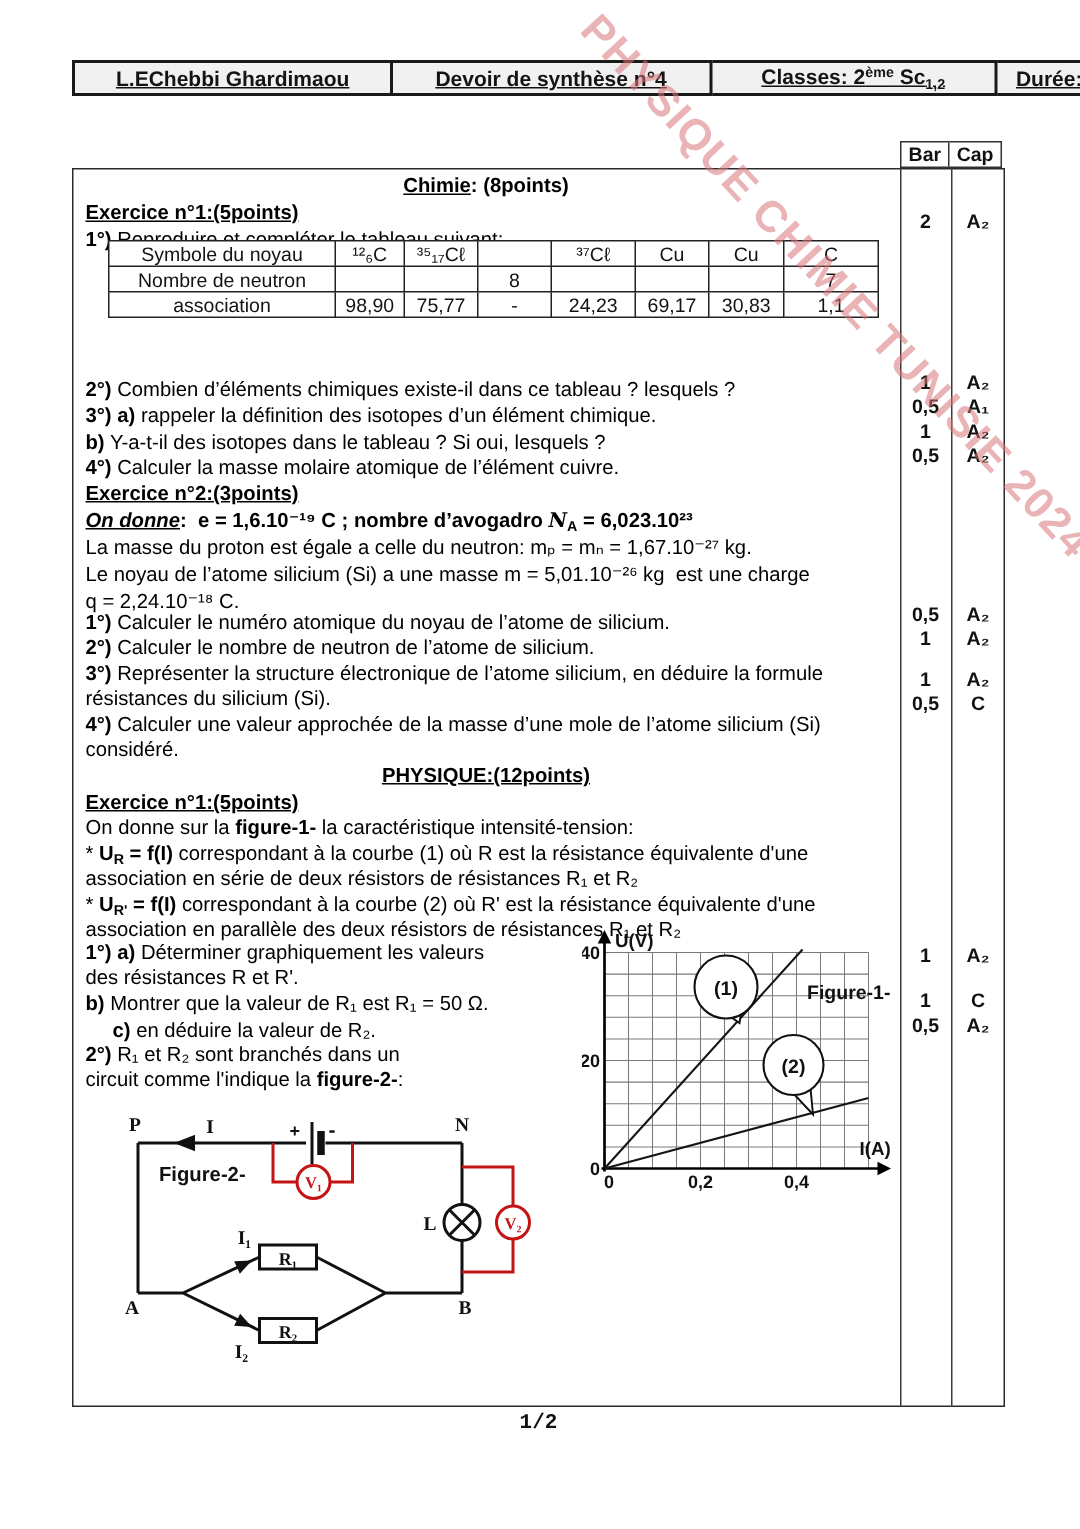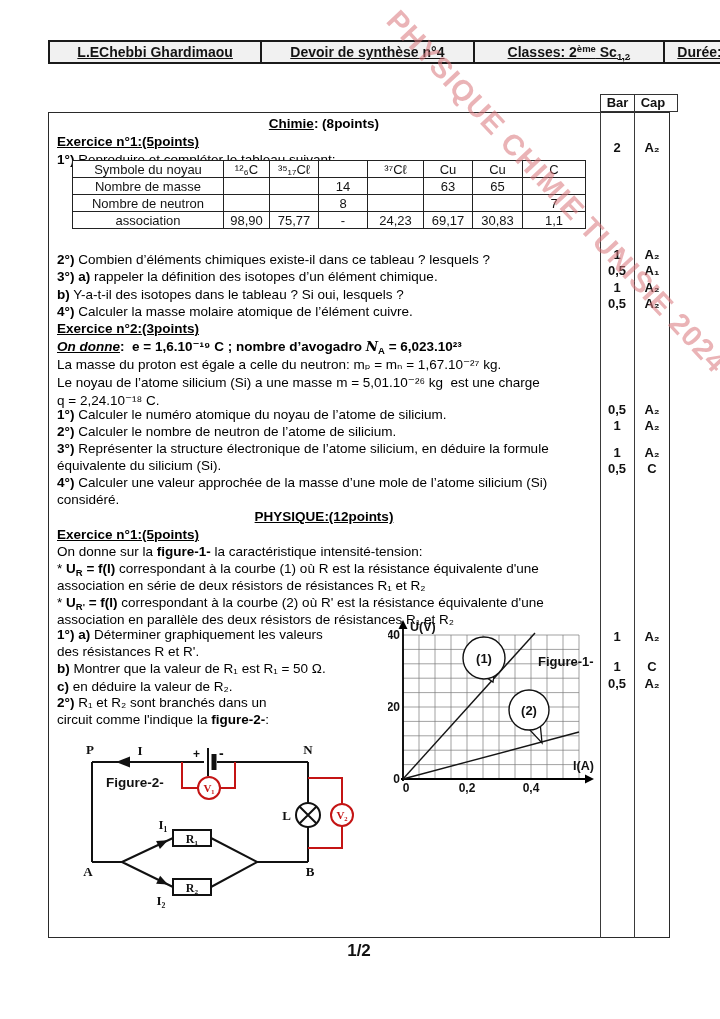--- a/index.html
+++ b/index.html
@@ -15,21 +15,21 @@
   }
   
   #header-table{position:absolute;left:48px;top:40px;width:708px;border-collapse:collapse;z-index:2;text-decoration:underline;}
   #header-table td{
     border:2px solid #1a1a1a;background:#f1f1f1;font-weight:bold;font-size:14px;
     text-align:center;height:20px;padding:0 2px;color:#141414;
   }
   sup{font-size:9.5px;vertical-align:5px;}
   sub{font-size:9.5px;vertical-align:-3px;text-align:right;}
   
-  #barcap{position:absolute;left:600px;top:94px;width:78px;height:18px;display:flex;z-index:2;
+  #barcap{position:absolute;left:600px;top:94px;width:68px;height:18px;display:flex;z-index:2;
     border:1.5px solid #333;box-sizing:border-box;}
   #barcap span{display:block;font-weight:bold;font-size:13px;text-align:center;line-height:15px;}
   #barcap .bc-bar{width:34px;border-right:1.5px solid #333;box-sizing:border-box;}
   #barcap .bc-cap{width:36px;}
   
   #main-frame{position:absolute;left:48px;top:112px;width:622px;height:826px;
     border:1.6px solid #2a2a2a;box-sizing:border-box;z-index:1;}
   .vline{position:absolute;top:112px;height:826px;width:0;border-left:1.4px solid #3a3a3a;z-index:1;}
   
   .line{position:absolute;font-size:13.5px;line-height:17px;white-space:pre;z-index:3;color:#000000;}
@@ -46,21 +46,21 @@
   .mark{position:absolute;left:600px;width:70px;height:16px;display:flex;font-weight:bold;font-size:13px;z-index:3;}
   .mark .mb{width:34px;text-align:center;}
   .mark .mc{width:36px;text-align:center;}
   
   #fig1{position:absolute;left:388px;top:618px;z-index:3;}
   #fig2{position:absolute;left:58px;top:740px;z-index:3;}
   .red-stroke{stroke:var(--accent-red,#c41414);}
   .red-text{fill:var(--accent-red,#c41414);}
   
   #footer{position:absolute;left:48px;top:941px;width:622px;text-align:center;
-    font-family:Liberation Sans, sans-serif;font-weight:bold;font-size:17px;z-index:3;}
+    font-family:Liberation Mono, monospace;font-weight:bold;font-size:14px;z-index:3;}
 </style>
 </head>
 <body>
 
 <div id="watermark" style="color: rgb(217, 118, 123);">PHYSIQUE CHIMIE TUNISIE 2024</div>
 
 <table id="header-table">
   <colgroup>
       <col style="width:187px">
       <col style="width:187px">
@@ -106,30 +106,20 @@
         <td class="tl">Symbole du noyau</td>
         <td>¹²₆C</td>
         <td>³⁵₁₇Cℓ</td>
         <td></td>
         <td>³⁷Cℓ</td>
         <td>Cu</td>
         <td>Cu</td>
         <td>C</td>
       </tr>
       <tr>
-        <td class="tl">Nombre de masse</td>
-        <td></td>
-        <td></td>
-        <td>14</td>
-        <td></td>
-        <td>63</td>
-        <td>65</td>
-        <td></td>
-      </tr>
-      <tr>
         <td class="tl">Nombre de neutron</td>
         <td></td>
         <td></td>
         <td>8</td>
         <td></td>
         <td></td>
         <td></td>
         <td>7</td>
       </tr>
       <tr>
@@ -150,35 +140,35 @@
 <div class="line" style="left:57px;top:286px"><span class="b">b)</span><span> Y-a-t-il des isotopes dans le tableau ? Si oui, lesquels ?</span></div>
 <div class="line" style="left:57px;top:303px"><span class="b">4°)</span><span> Calculer la masse molaire atomique de l’élément cuivre.</span></div>
 <div class="line" style="left:57px;top:320px"><span class="bu">Exercice n°2:(3points)</span></div>
 <div class="line" style="left:57px;top:338px"><span class="biu">On donne</span><span class="b">:  e = 1,6.10⁻¹⁹ C ; nombre d’avogadro </span><span class="b script-n">N</span><sub class="b">A</sub><span class="b"> = 6,023.10²³</span></div>
 <div class="line" style="left:57px;top:356px"><span>La masse du proton est égale a celle du neutron: mₚ = mₙ = 1,67.10⁻²⁷ kg.</span></div>
 <div class="line" style="left:57px;top:374px"><span>Le noyau de l’atome silicium (Si) a une masse m = 5,01.10⁻²⁶ kg  est une charge</span></div>
 <div class="line" style="left:57px;top:392px"><span>q = 2,24.10⁻¹⁸ C.</span></div>
 <div class="line" style="left:57px;top:406px"><span class="b">1°)</span><span> Calculer le numéro atomique du noyau de l’atome de silicium.</span></div>
 <div class="line" style="left:57px;top:423px"><span class="b">2°)</span><span> Calculer le nombre de neutron de l’atome de silicium.</span></div>
 <div class="line" style="left:57px;top:440px"><span class="b">3°)</span><span> Représenter la structure électronique de l’atome silicium, en déduire la formule</span></div>
-<div class="line" style="left:57px;top:457px"><span>équivalente du silicium (Si).</span></div>
+<div class="line" style="left:57px;top:457px"><span>résistances du silicium (Si).</span></div>
 <div class="line" style="left:57px;top:474px"><span class="b">4°)</span><span> Calculer une valeur approchée de la masse d’une mole de l’atome silicium (Si)</span></div>
 <div class="line" style="left:57px;top:491px"><span>considéré.</span></div>
 
 <div class="line center" style="top:508px"><span class="bu">PHYSIQUE:(12points)</span></div>
 <div class="line" style="left:57px;top:526px"><span class="bu">Exercice n°1:(5points)</span></div>
 <div class="line" style="left:57px;top:543px"><span>On donne sur la </span><span class="b">figure-1-</span><span> la caractéristique intensité-tension:</span></div>
 <div class="line" style="left:57px;top:560px"><span>* </span><span class="b">U</span><sub class="b">R</sub><span class="b"> = f(I)</span><span> correspondant à la courbe (1) où R est la résistance équivalente d'une</span></div>
 <div class="line" style="left:57px;top:577px"><span>association en série de deux résistors de résistances R₁ et R₂</span></div>
 <div class="line" style="left:57px;top:594px"><span>* </span><span class="b">U</span><sub class="b">R'</sub><span class="b"> = f(I)</span><span> correspondant à la courbe (2) où R' est la résistance équivalente d'une</span></div>
 <div class="line" style="left:57px;top:611px"><span>association en parallèle des deux résistors de résistances R₁ et R₂</span></div>
 <div class="line" style="left:57px;top:626px"><span class="b">1°) a)</span><span> Déterminer graphiquement les valeurs</span></div>
 <div class="line" style="left:57px;top:643px"><span>des résistances R et R'.</span></div>
 <div class="line" style="left:57px;top:660px"><span class="b">b)</span><span> Montrer que la valeur de R₁ est R₁ = 50 Ω.</span></div>
-<div class="line" style="left:57px;top:678px"><span class="b">c)</span><span> en déduire la valeur de R₂.</span></div>
+<div class="line" style="left:75px;top:678px"><span class="b">c)</span><span> en déduire la valeur de R₂.</span></div>
 <div class="line" style="left:57px;top:694px"><span class="b">2°)</span><span> R₁ et R₂ sont branchés dans un</span></div>
 <div class="line" style="left:57px;top:711px"><span>circuit comme l'indique la </span><span class="b">figure-2-</span><span>:</span></div>
 
 <div class="mark" style="top:140px">
     <span class="mb">2</span>
     <span class="mc">A₂</span>
   </div>
 <div class="mark" style="top:247px">
     <span class="mb">1</span>
     <span class="mc">A₂</span>

